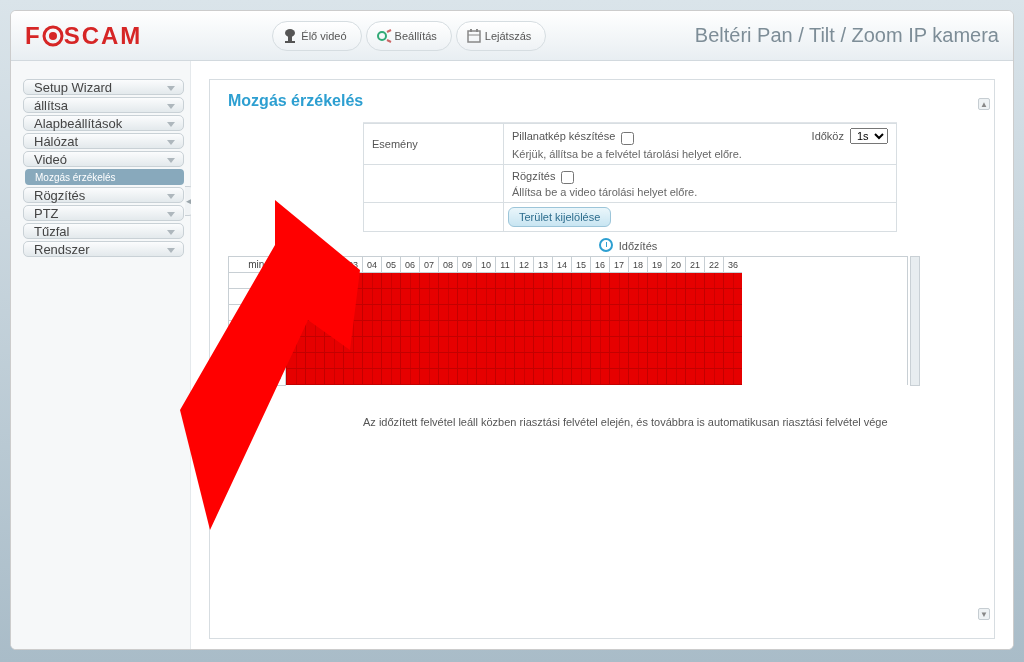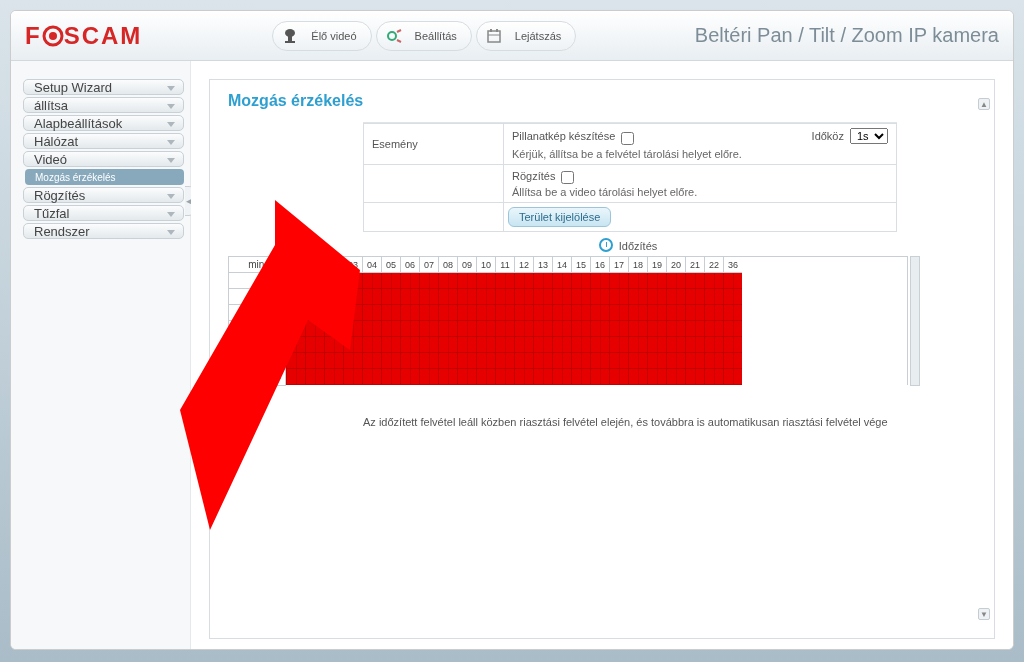--- a/index.html
+++ b/index.html
@@ -58,21 +58,21 @@
   .tab {
     display: flex;
     align-items: center;
     background: linear-gradient(180deg,#fff,#eef2f5);
     border: 1px solid #d6dde1;
     border-radius: 16px;
     height: 30px;
     padding: 0 14px 0 8px;
     font-size: 11px;
     color: #555;
-    gap: 12px;
+    gap: 2px;
   }
   .tab .ic {
     width: 18px; height: 18px; display:flex;align-items:center;justify-content:center;
   }
   .headline {
     margin-left: auto;
     color: #7d8d97;
     font-size: 20px;
   }
   .body {
@@ -355,20 +355,23 @@
         <div class="navitem">
             <span>Videó</span>
           </div>
         <div class="subitem">
             <span>Mozgás érzékelés</span>
           </div>
         <div class="navitem">
             <span>Rögzítés</span>
           </div>
         <div class="navitem">
+            <span>PTZ</span>
+          </div>
+        <div class="navitem">
             <span>Tűzfal</span>
           </div>
         <div class="navitem">
             <span>Rendszer</span>
           </div>
       </div>
 
       <div class="collapse-handle">◀</div>
 
       <div class="content">

